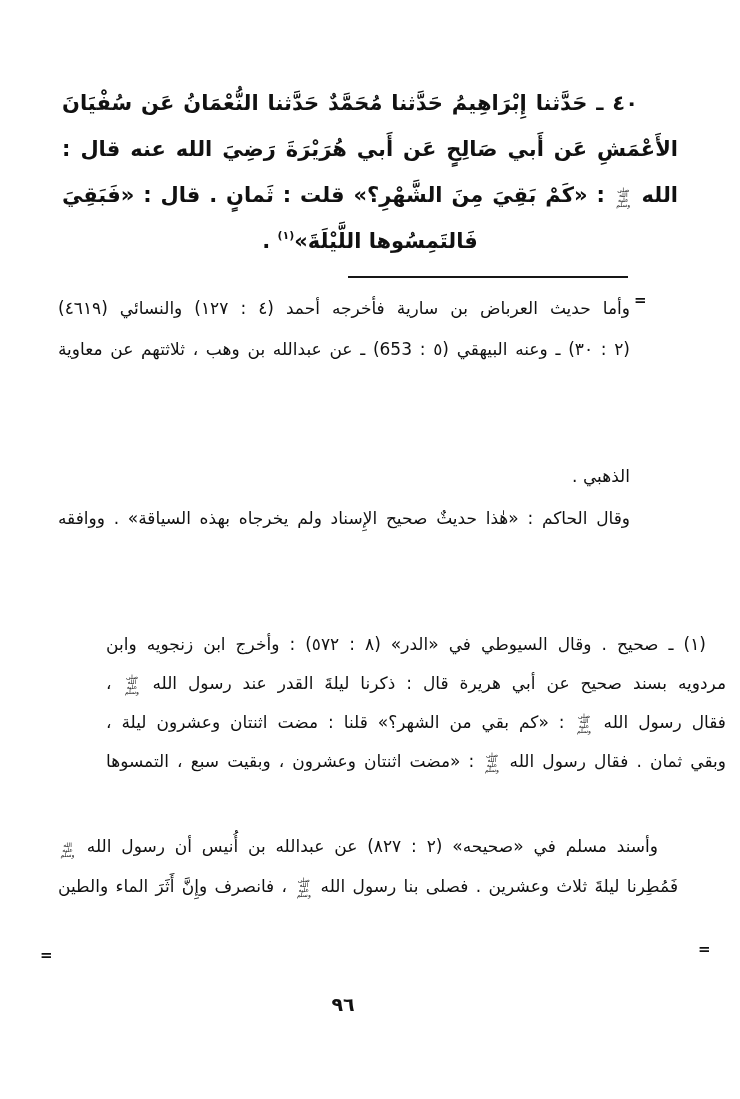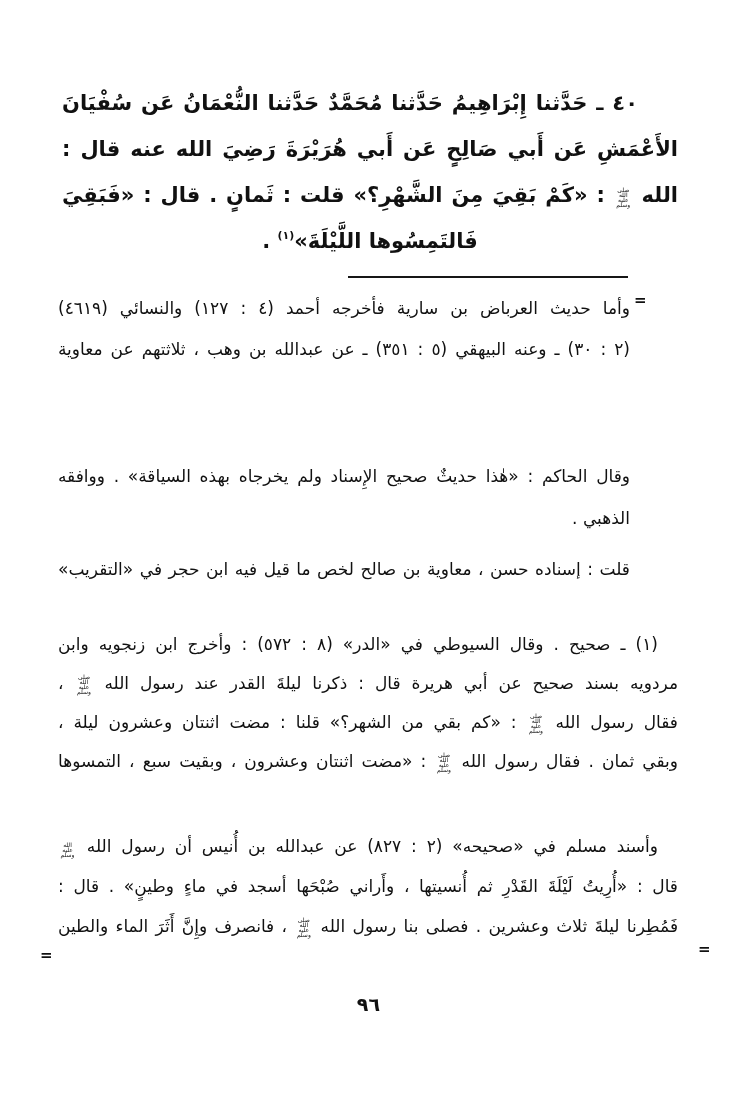--- a/index.html
+++ b/index.html
@@ -36,83 +36,81 @@
   .mark-bl{left:40px;top:950px;}
   .mark-br{left:698px;top:944px;}
 
   
   .fnA{left:58px;width:572px;}
   .fnB{left:58px;width:620px;}
   .fn .line,.fnA .line,.fnB .line{font-size:17px;}
   #p1{top:288px;} #p1 .line{height:41px;line-height:41px;}
   #p2{top:455px;} #p2 .line{height:42px;line-height:42px;}
   #p3{top:549px;} #p3 .line{height:40px;line-height:40px;}
-  #p4{top:625px;} #p4 .line{height:39px;line-height:39px;}
+  #p4{top:625px;margin-left:48px;} #p4 .line{height:39px;line-height:39px;}
   #p5{top:826px;} #p5 .line{height:40px;line-height:40px;}
 
   
   .saw{
     display:inline-block;
     width:19px;
     font-size:6px;
     line-height:5px;
     font-weight:normal;
     text-align:center;
     text-align-last:center;
     vertical-align:-5px;
     white-space:normal;
     word-spacing:0;
   }
   sup.fnref{font-size:11px;line-height:0;vertical-align:9px;font-weight:bold;}
 
   .pagenum{
-    position:absolute;left:330px;top:993px;width:50px;
-    font-size:19px;font-weight:bold;
+    position:absolute;left:318px;top:993px;width:50px;
+    text-align:center;font-size:19px;font-weight:bold;
   }
 </style>
 </head>
 <body>
 
 <div class="page">
 
   <section id="main" class="blk">
       <div class="line" style="text-indent: 40px;">٤٠ ـ حَدَّثنا إِبْرَاهِيمُ حَدَّثنا مُحَمَّدٌ حَدَّثنا النُّعْمَانُ عَن سُفْيَانَ عَنِ</div>
       <div class="line">الأَعْمَشِ عَن أَبي صَالِحٍ عَن أَبي هُرَيْرَةَ رَضِيَ الله عنه قال : قَالَ رسول</div>
       <div class="line">الله <span class="saw">صلى الله عليه وسلم</span> : «كَمْ بَقِيَ مِنَ الشَّهْرِ؟» قلت : ثَمانٍ . قال : «فَبَقِيَ سَبْعٌ ،</div>
       <div class="line last last-center">فَالتَمِسُوها اللَّيْلَةَ»<sup class="fnref">(١)</sup> .</div>
     </section>
 
   <div class="rule"></div>
 
   <span class="mark mark-tr">=</span>
 
   <section id="p1" class="blk fnA">
       <div class="line">وأما حديث العرباض بن سارية فأخرجه أحمد (٤ : ١٢٧) والنسائي (٤٦١٩)</div>
-      <div class="line">(٢ : ٣٠) ـ وعنه البيهقي (٥ : ٣٥١) ـ عن عبدالله بن وهب ، ثلاثتهم عن معاوية</div>
+      <div class="line">(٢ : ٣٠) ـ وعنه البيهقي (٥ : 653) ـ عن عبدالله بن وهب ، ثلاثتهم عن معاوية</div>
     </section>
 
   <section id="p2" class="blk fnA">
+      <div class="line last">الذهبي .</div>
       <div class="line">وقال الحاكم : «هٰذا حديثٌ صحيح الإِسناد ولم يخرجاه بهذه السياقة» . ووافقه</div>
-      <div class="line last">الذهبي .</div>
     </section>
 
   <section id="p3" class="blk fnA">
-      <div class="line">قلت : إسناده حسن ، معاوية بن صالح لخص ما قيل فيه ابن حجر في «التقريب»</div>
     </section>
 
   <section id="p4" class="blk fnB">
       <div class="line" style="text-indent: 20px;">(١) ـ صحيح . وقال السيوطي في «الدر» (٨ : ٥٧٢) : وأخرج ابن زنجويه وابن</div>
       <div class="line">مردويه بسند صحيح عن أبي هريرة قال : ذكرنا ليلةَ القدر عند رسول الله <span class="saw">صلى الله عليه وسلم</span> ،</div>
       <div class="line">فقال رسول الله <span class="saw">صلى الله عليه وسلم</span> : «كم بقي من الشهر؟» قلنا : مضت اثنتان وعشرون ليلة ،</div>
       <div class="line">وبقي ثمان . فقال رسول الله <span class="saw">صلى الله عليه وسلم</span> : «مضت اثنتان وعشرون ، وبقيت سبع ، التمسوها</div>
     </section>
 
   <section id="p5" class="blk fnB">
       <div class="line" style="text-indent: 20px;">وأسند مسلم في «صحيحه» (٢ : ٨٢٧) عن عبدالله بن أُنيس أن رسول الله <span class="saw">صلى الله عليه وسلم</span></div>
-      <div class="line">قال : «أُرِيتُ لَيْلَةَ القَدْرِ ثم أُنسيتها ، وأَراني صُبْحَها أسجد في ماءٍ وطينٍ» . قال :</div>
       <div class="line">فَمُطِرنا ليلةَ ثلاث وعشرين . فصلى بنا رسول الله <span class="saw">صلى الله عليه وسلم</span> ، فانصرف وإِنَّ أَثَرَ الماء والطين</div>
     </section>
 
   <span class="mark mark-bl">=</span>
 
   <span class="mark mark-br">=</span>
 
   <div class="pagenum">٩٦</div>
 
 </div>

